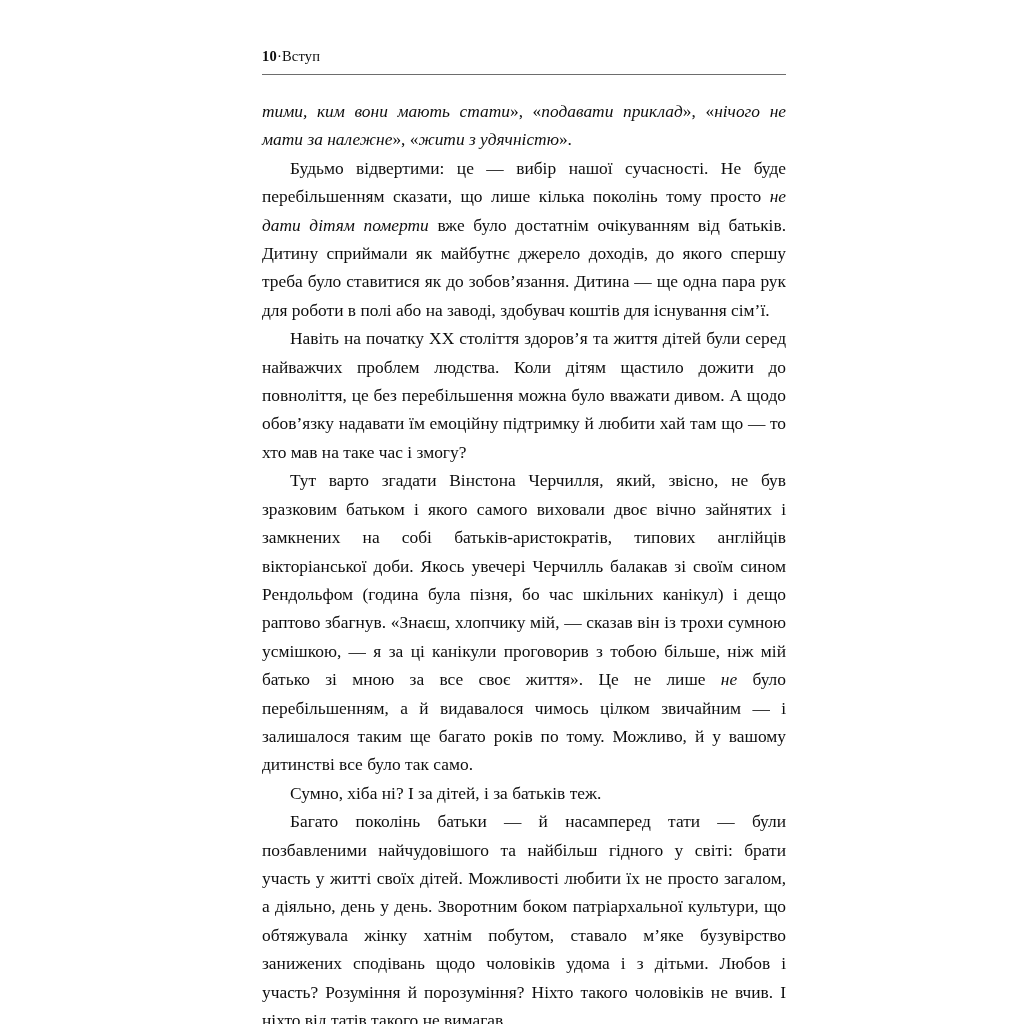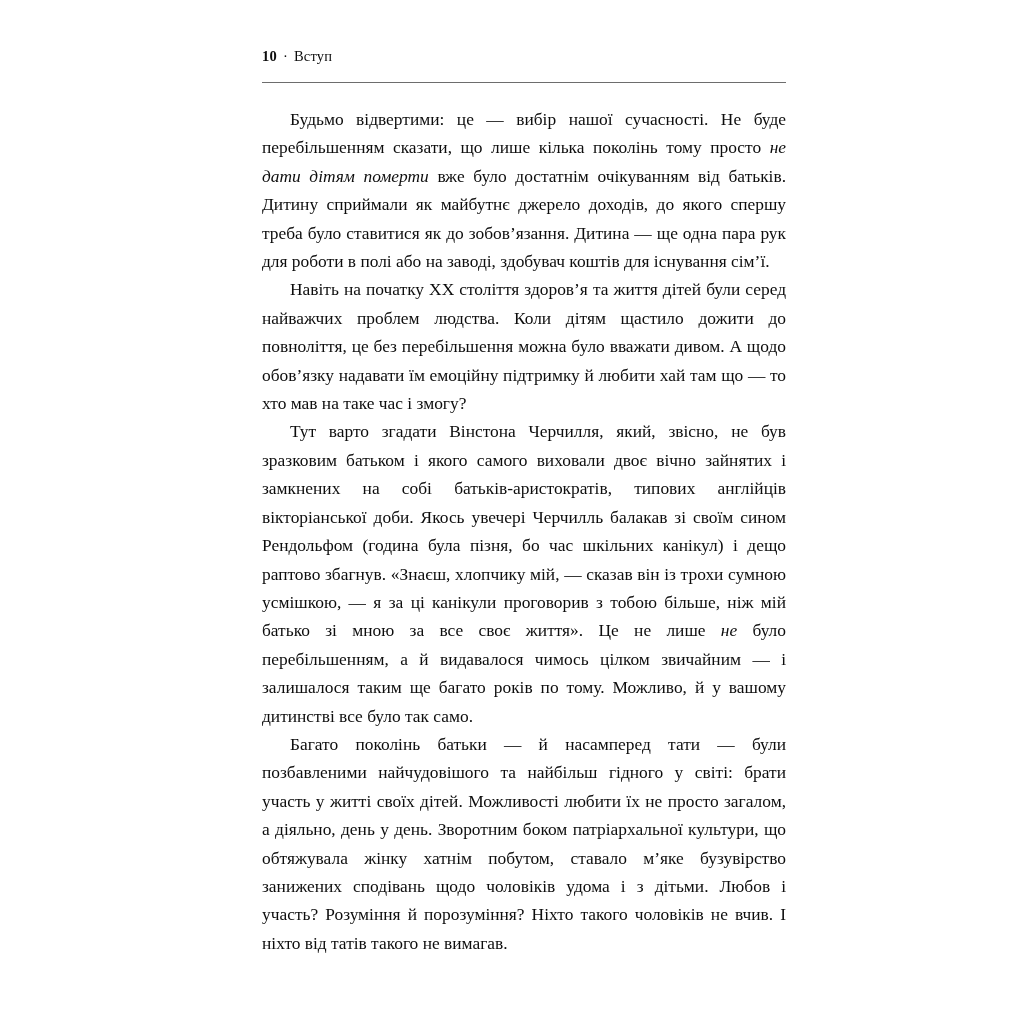--- a/index.html
+++ b/index.html
@@ -23,24 +23,23 @@
   }
   .content {
     position: absolute;
     left: 262px;
     top: 48px;
     width: 524px;
   }
   .running-head {
     display: flex;
     align-items: baseline;
-    gap: 6px;
     font-size: 14.5px;
     letter-spacing: 0.2px;
-    padding-bottom: 17px;
+    padding-bottom: 9px;
     border-bottom: 1px solid #6d6d6d;
     margin-bottom: 22px;
   }
   .folio {
     font-weight: bold;
     font-size: 14.5px;
   }
   .head-sep {
     font-size: 14.5px;
   }
@@ -69,33 +68,39 @@
 <div class="page">
   <div class="content">
 
     <div class="running-head">
       <span class="folio">10</span>
       <span class="head-sep">·</span>
       <span class="head-title">Вступ</span>
     </div>
 
     <div>
+      <p class="body-par" id="p1">
+        <span><i>тими, ким вони мають стати</i><span>», «</span><i>подавати приклад</i><span>», «</span><i>нічого не мати за належне</i><span>», «</span><i>жити з удячністю</i><span>».</span></span>
+      </p>
 
       <p class="body-par indent" id="p2">
         <span>Будьмо відвертими: це — вибір нашої сучасності. Не буде перебільшенням сказати, що лише кілька поколінь тому просто </span><i>не дати дітям померти</i><span> вже було достатнім очікуванням від батьків. Дитину сприймали як майбутнє джерело доходів, до якого спершу треба було ставитися як до зобов’язання. Дитина — ще одна пара рук для роботи в полі або на заводі, здобувач коштів для існування сім’ї.</span>
       </p>
 
       <p class="body-par indent" id="p3">
         <span>Навіть на початку XX століття здоров’я та життя дітей були серед найважчих проблем людства. Коли дітям щастило дожити до повноліття, це без перебільшення можна було вважати дивом. А щодо обов’язку надавати їм емоційну підтримку й любити хай там що — то хто мав на таке час і змогу?</span>
       </p>
 
       <p class="body-par indent" id="p4">
         <span>Тут варто згадати Вінстона Черчилля, який, звісно, не був зразковим батьком і якого самого виховали двоє вічно зайнятих і замкнених на собі батьків-аристократів, типових англійців вікторіанської доби. Якось увечері Черчилль балакав зі своїм сином Рендольфом (година була пізня, бо час шкільних канікул) і дещо раптово збагнув. «Знаєш, хлопчику мій, — сказав він із трохи сумною усмішкою, — я за ці канікули проговорив з тобою більше, ніж мій батько зі мною за все своє життя». Це не лише </span><i>не</i><span> було перебільшенням, а й видавалося чимось цілком звичайним — і залишалося таким ще багато років по тому. Можливо, й у вашому дитинстві все було так само.</span>
       </p>
 
+      <p class="body-par indent" id="p5">
+        <span>Сумно, хіба ні? І за дітей, і за батьків теж.</span>
+      </p>
 
       <p class="body-par indent" id="p6">
         <span>Багато поколінь батьки — й насамперед тати — були позбавленими найчудовішого та найбільш гідного у світі: брати участь у житті своїх дітей. Можливості любити їх не просто загалом, а діяльно, день у день. Зворотним боком патріархальної культури, що обтяжувала жінку хатнім побутом, ставало м’яке бузувірство занижених сподівань щодо чоловіків удома і з дітьми. Любов і участь? Розуміння й порозуміння? Ніхто такого чоловіків не вчив. І ніхто від татів такого не вимагав.</span>
       </p>
 
     </div>
 
   </div>
 </div>
 

